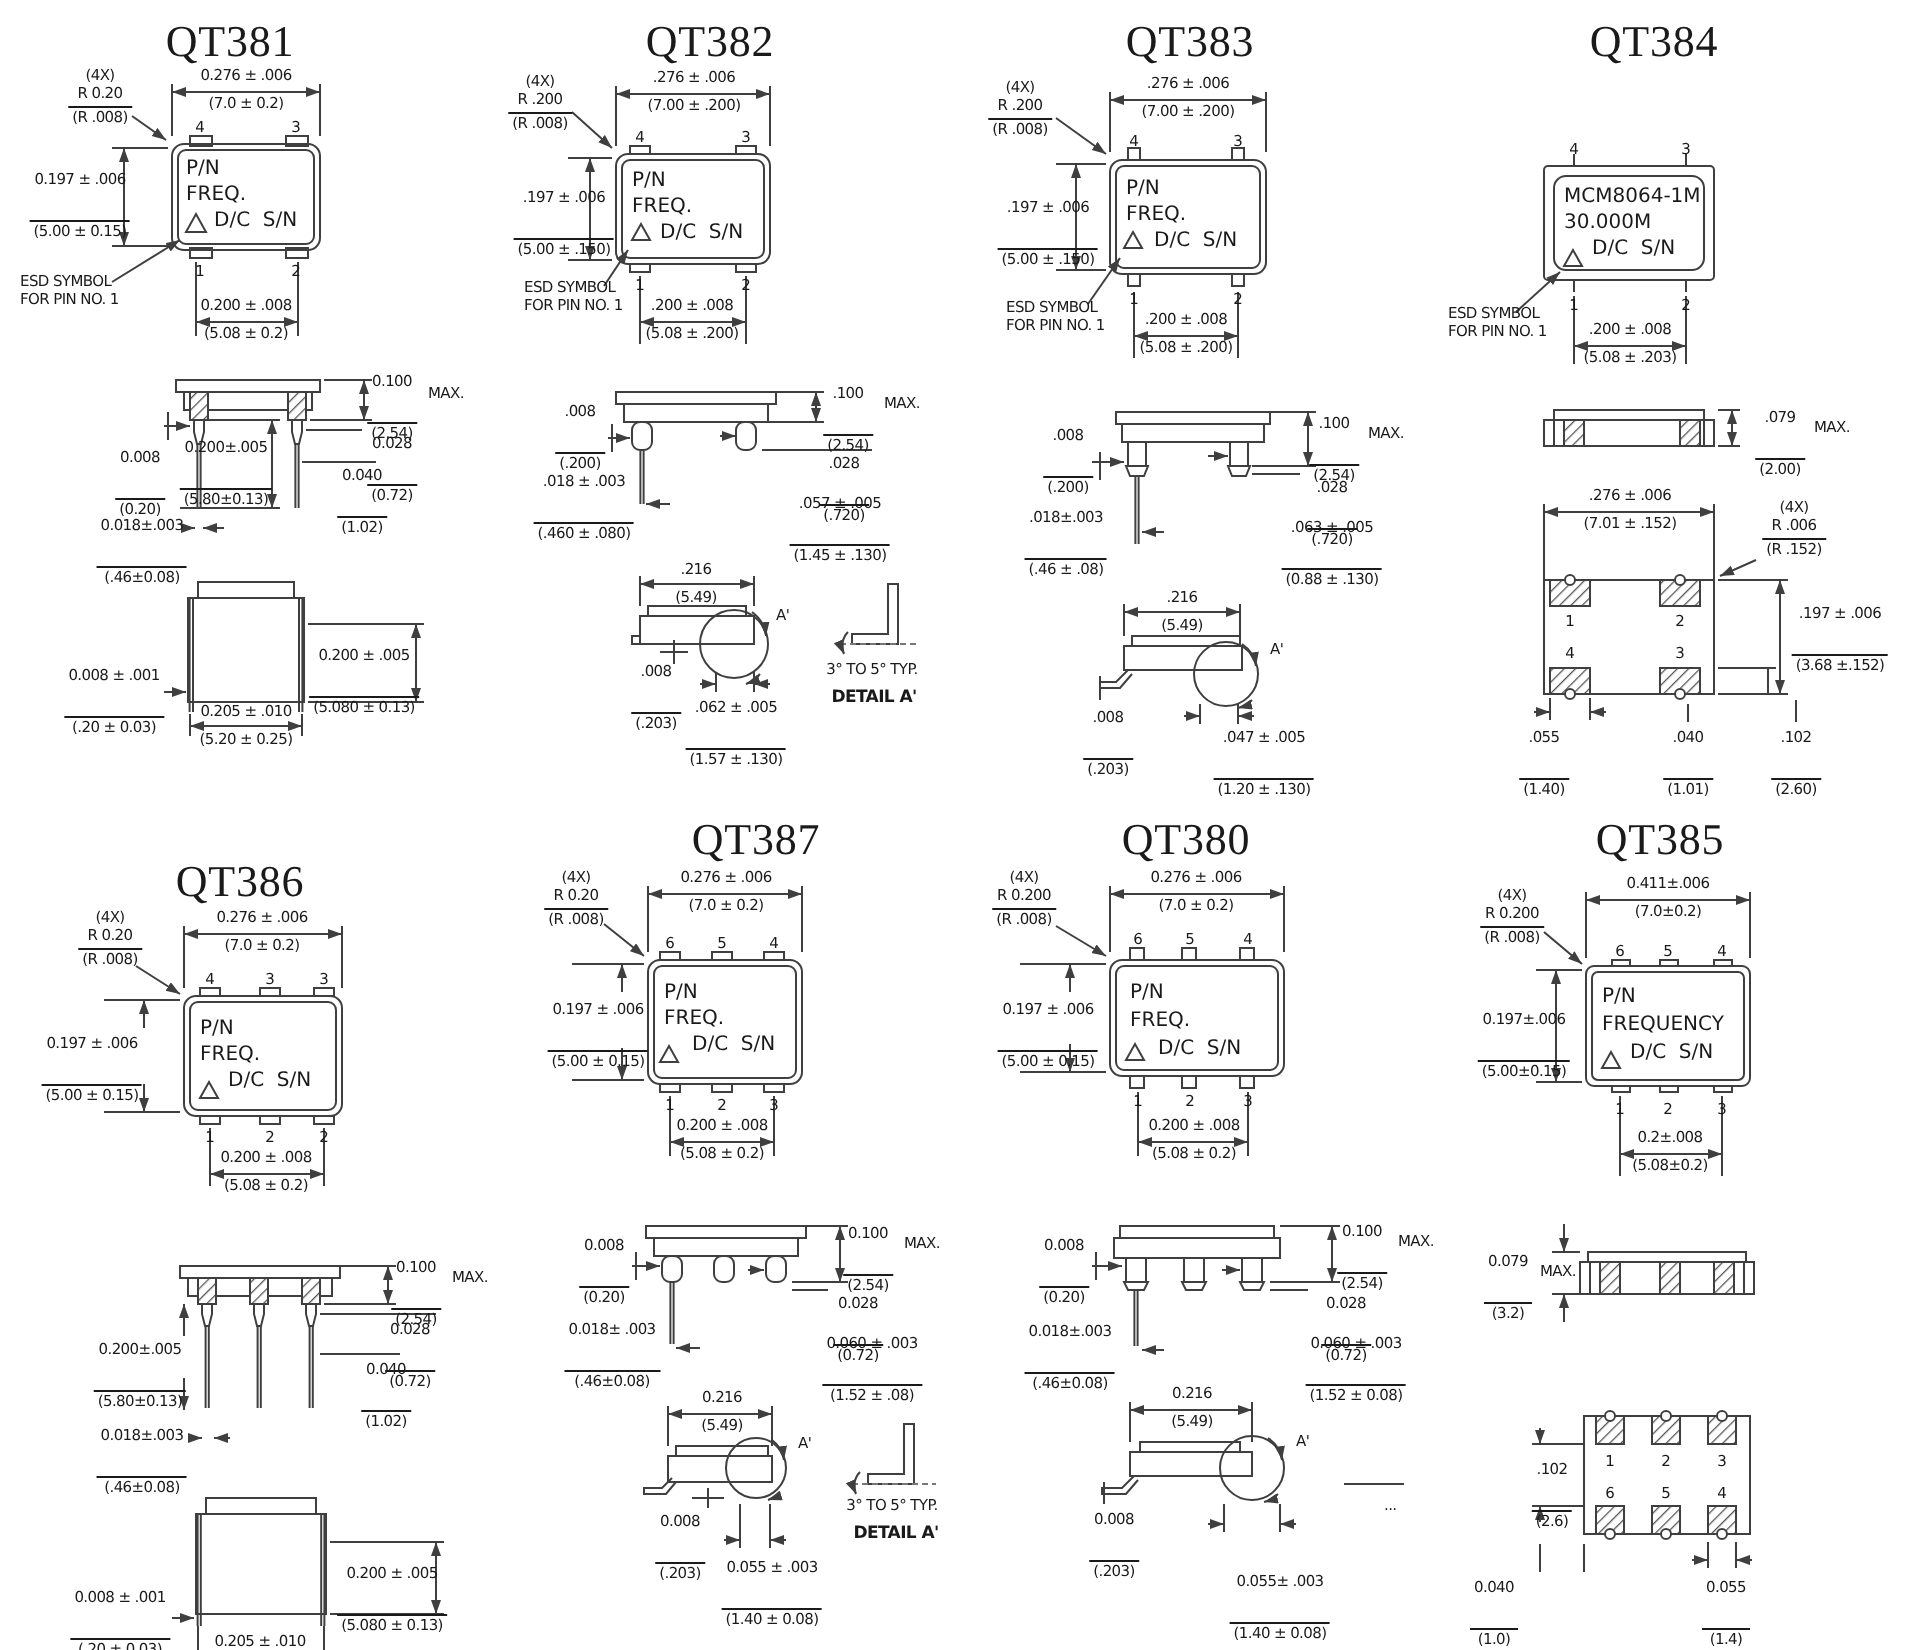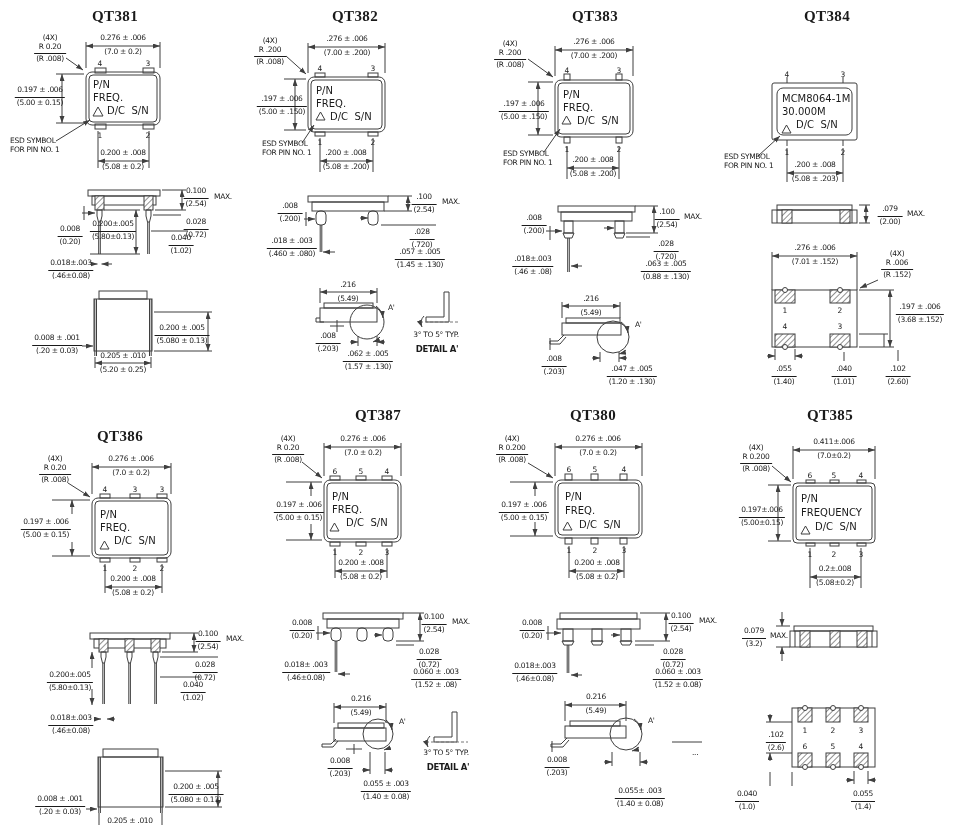--- a/index.html
+++ b/index.html
@@ -1,29 +1,29 @@
 <!DOCTYPE html>
 <html><head>
 <meta charset="utf-8">
 <style>
   *{margin:0;padding:0;box-sizing:border-box}
   html,body{width:958px;height:825px}
   body{background:#fff;font-family:"DejaVu Sans",sans-serif;color:#1a1a1a;position:relative;overflow:hidden}
   .panel{position:absolute}
-  .title{position:absolute;transform:translateX(-50%);font-family:"Liberation Serif",serif;font-weight:700;font-size:15px;letter-spacing:.4px;white-space:nowrap}
+  .title{position:absolute;transform:translateX(-50%);font-family:"Liberation Serif",serif;font-weight:400;font-size:22px;letter-spacing:.4px;white-space:nowrap}
   .panel>svg{position:absolute;left:0;top:0}
   .ln line,.ln rect,.ln path,.ln circle{stroke:#3f3f3f;stroke-width:1;fill:none}
   .ln .h{fill:url(#hatch)}
   .ln .w{fill:#fff}
   .ln .dash{stroke-dasharray:3,2;stroke:#777}
   .lbl{position:absolute;font-size:7.5px;letter-spacing:-.3px;white-space:nowrap;line-height:1.25;text-align:center}
   .c{transform:translateX(-50%)}
   .lft{text-align:left}
   .in,.mm,.nb{display:block;padding:0 2px}
-  .bar .in{border-bottom:1px solid #1a1a1a;padding-bottom:3px}
+  .bar .in{border-bottom:1px solid #1a1a1a;padding-bottom:16px}
   .bar3 .nb2{border-bottom:1px solid #1a1a1a;padding-bottom:1px;display:block}
   .split .mm{margin-top:5px}
   .mark{position:absolute;font-size:10px;line-height:13px;white-space:pre}
   .mark span{display:block}
   .mark .m3{padding-left:14px}
   .mark.sp{line-height:14px}
   .pin{position:absolute;font-size:7.5px;transform:translateX(-50%)}
 </style>
 </head>
 <body>
@@ -495,21 +495,21 @@
       <span class="nb">(R .152)</span>
     </div>
 <span class="pin" style="left:65px;top:306px">1</span>
 <span class="pin" style="left:120px;top:306px">2</span>
 <span class="pin" style="left:65px;top:322px">4</span>
 <span class="pin" style="left:120px;top:322px">3</span>
 <div class="lbl c bar" style="left:200px;top:302px">
       <span class="in">.197 ± .006</span>
       <span class="mm">(3.68 ±.152)</span>
     </div>
-<div class="lbl c bar" style="left:64px;top:364px">
+<div class="lbl c bar" style="left:52px;top:364px">
       <span class="in">.055</span>
       <span class="mm">(1.40)</span>
     </div>
 <div class="lbl c bar" style="left:124px;top:364px">
       <span class="in">.040</span>
       <span class="mm">(1.01)</span>
     </div>
 <div class="lbl c bar" style="left:178px;top:364px">
       <span class="in">.102</span>
       <span class="mm">(2.60)</span>

